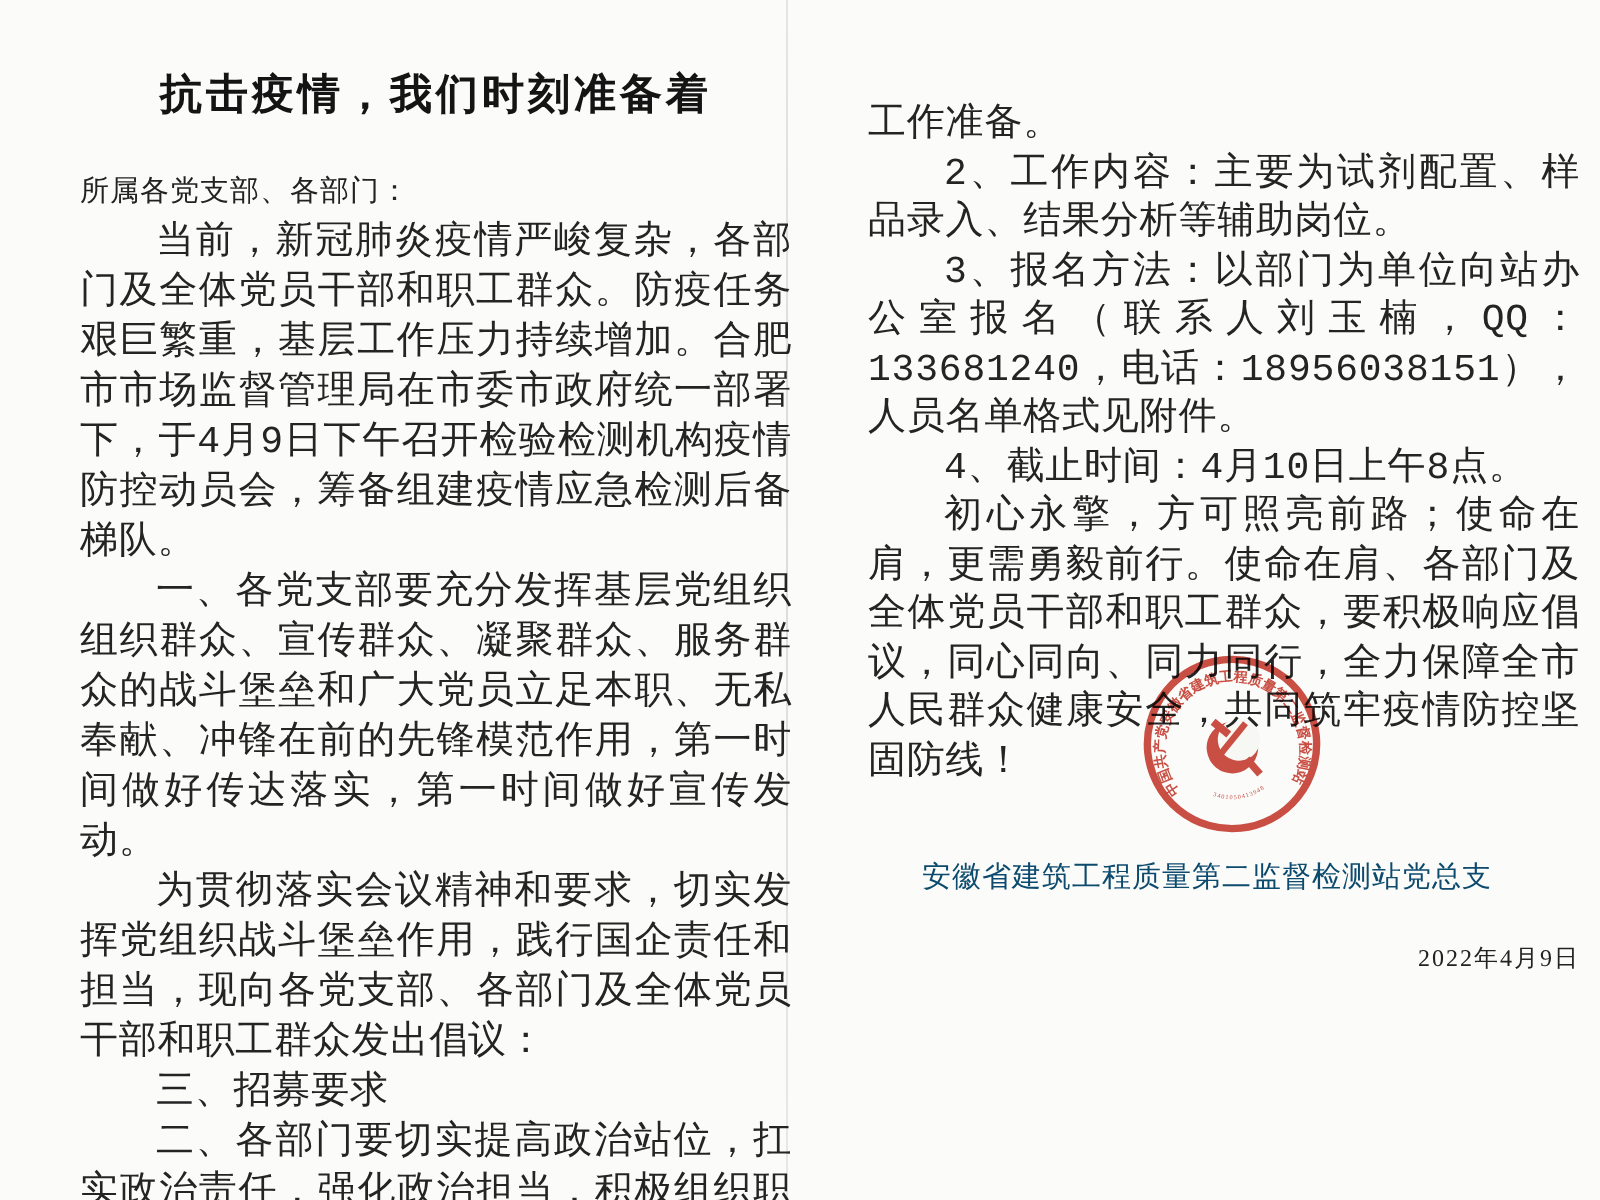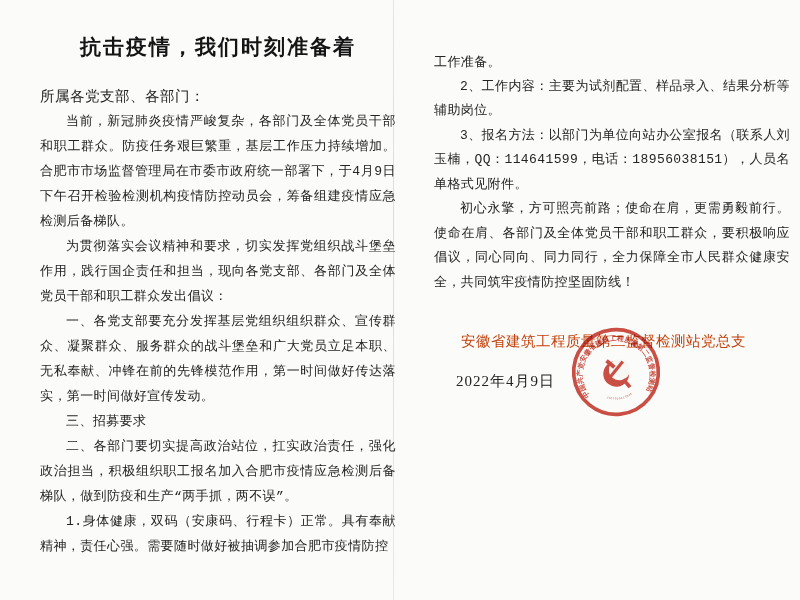--- a/index.html
+++ b/index.html
@@ -23,62 +23,63 @@
   }
   .doc-subtitle{
     text-align:center;font-size:13.5px;font-weight:bold;color:#1c1c1c;
     letter-spacing:1px;margin-top:12px;line-height:19px;white-space:nowrap;
   }
   .salutation{
     margin-top:22px;font-size:14.5px;line-height:25px;color:#222;
     letter-spacing:.5px;
   }
   p.doc-par{
-    margin:0;font-size:13px;line-height:25px;color:#242424;
+    margin:0;font-size:19px;line-height:25px;color:#242424;
     text-align:justify;letter-spacing:.4px;
   }
   .page-right p.doc-par{line-height:24.5px;}
   p.indent{text-indent:2em;font-family:Liberation Mono, monospace;}
   .signature{
-    margin-top:34px;font-size:14.5px;letter-spacing:.5px;color:#c2410c;
+    margin-top:34px;font-size:14.5px;letter-spacing:.5px;color:#0c4a6e;
     text-align:right;padding-right:44px;line-height:25px;
     position:relative;z-index:1;
   }
   .doc-date{
-    margin-top:15px;font-size:15px;letter-spacing:1px;color:#222;
-    text-align:left;padding-left:22px;line-height:25px;
+    margin-top:15px;font-size:12px;letter-spacing:1px;color:#222;
+    text-align:right;padding-left:22px;line-height:25px;
     position:relative;z-index:1;
   }
   .seal{
     position:absolute;left:570px;top:326px;width:92px;height:92px;
     z-index:2;mix-blend-mode:multiply;opacity:.88;
     transform:rotate(-6deg);
   }
   .seal svg{width:100%;height:100%;display:block;}
 </style>
 </head>
 <body>
 
 <div class="fold-line"></div>
 
 <div class="page page-left">
   <div class="doc-title">抗击疫情，我们时刻准备着</div>
   <div class="salutation">所属各党支部、各部门：</div>
   <p class="doc-par indent">当前，新冠肺炎疫情严峻复杂，各部门及全体党员干部和职工群众。防疫任务艰巨繁重，基层工作压力持续增加。合肥市市场监督管理局在市委市政府统一部署下，于4月9日下午召开检验检测机构疫情防控动员会，筹备组建疫情应急检测后备梯队。</p>
+  <p class="doc-par indent">一、各党支部要充分发挥基层党组织组织群众、宣传群众、凝聚群众、服务群众的战斗堡垒和广大党员立足本职、无私奉献、冲锋在前的先锋模范作用，第一时间做好传达落实，第一时间做好宣传发动。</p>
   <p class="doc-par indent">为贯彻落实会议精神和要求，切实发挥党组织战斗堡垒作用，践行国企责任和担当，现向各党支部、各部门及全体党员干部和职工群众发出倡议：</p>
-  <p class="doc-par indent">一、各党支部要充分发挥基层党组织组织群众、宣传群众、凝聚群众、服务群众的战斗堡垒和广大党员立足本职、无私奉献、冲锋在前的先锋模范作用，第一时间做好传达落实，第一时间做好宣传发动。</p>
   <p class="doc-par indent">三、招募要求</p>
   <p class="doc-par indent">二、各部门要切实提高政治站位，扛实政治责任，强化政治担当，积极组织职工报名加入合肥市疫情应急检测后备梯队，做到防疫和生产“两手抓，两不误”。</p>
   <p class="doc-par indent">1.身体健康，双码（安康码、行程卡）正常。具有奉献精神，责任心强。需要随时做好被抽调参加合肥市疫情防控</p>
 </div>
 
 <div class="page page-right">
   <p class="doc-par">工作准备。</p>
   <p class="doc-par indent">2、工作内容：主要为试剂配置、样品录入、结果分析等辅助岗位。</p>
-  <p class="doc-par indent">3、报名方法：以部门为单位向站办公室报名（联系人刘玉楠，QQ：114641599，电话：18956038151），人员名单格式见附件。</p>
+  <p class="doc-par indent">3、报名方法：以部门为单位向站办公室报名（联系人刘玉楠，QQ：133681240，电话：18956038151），人员名单格式见附件。</p>
+  <p class="doc-par indent">4、截止时间：4月10日上午8点。</p>
   <p class="doc-par indent">初心永擎，方可照亮前路；使命在肩，更需勇毅前行。使命在肩、各部门及全体党员干部和职工群众，要积极响应倡议，同心同向、同力同行，全力保障全市人民群众健康安全，共同筑牢疫情防控坚固防线！</p>
   <div class="signature">安徽省建筑工程质量第二监督检测站党总支</div>
   <div class="doc-date">2022年4月9日</div>
 </div>
 
 <div class="seal">
   <svg viewBox="0 0 100 100" xmlns="http://www.w3.org/2000/svg">
     <defs>
       <path id="ringPath" d="M 19 73 A 37 37 0 1 1 81 73" fill="none"></path>
       <path id="serialPath" d="M 35 76 A 30 30 0 0 0 65 76" fill="none"></path>

